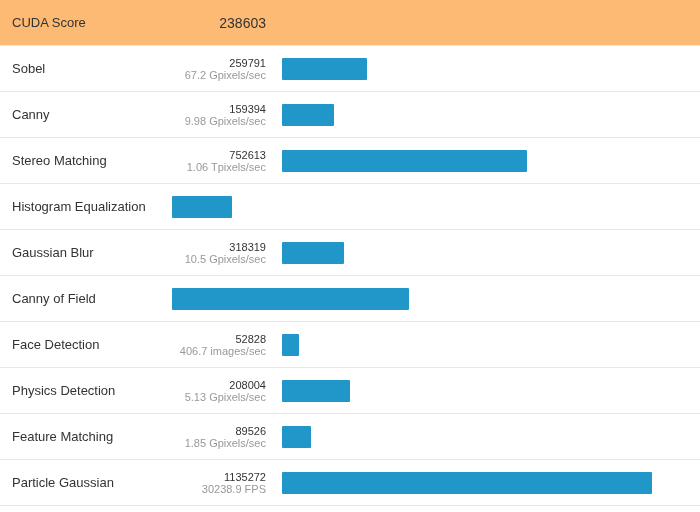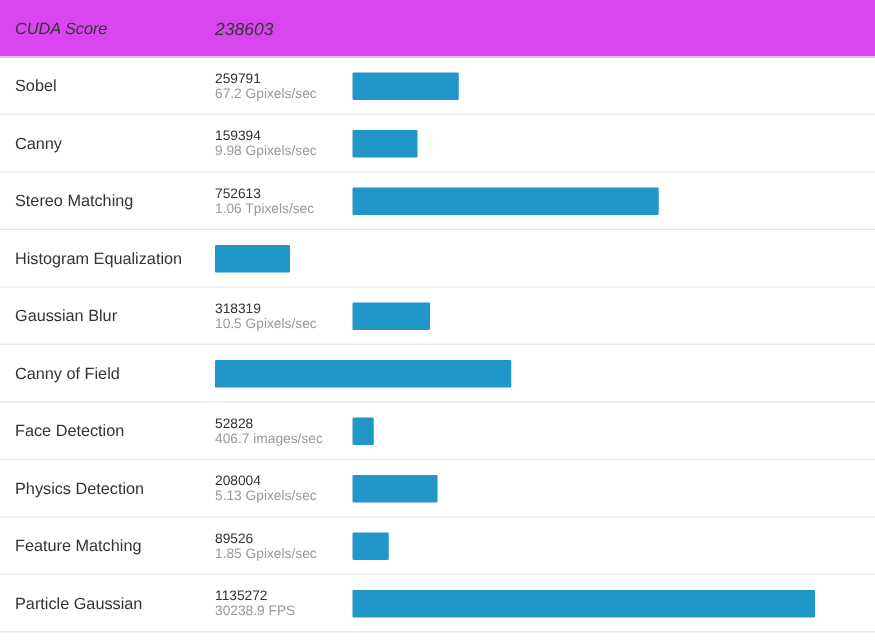--- a/index.html
+++ b/index.html
@@ -13,32 +13,32 @@
       width: 700px;
     }
     .row {
       display: flex;
       align-items: center;
       border-bottom: 1px solid #e8e8e8;
       min-height: 46px;
       padding: 6px 12px;
     }
     .row:first-child {
-      background: #d946ef;
-      font-style: italic;
+      background: #fdba74;
     }
     .label-col {
       width: 160px;
       flex-shrink: 0;
       font-size: 13px;
       color: #333;
     }
     .score-col {
       width: 110px;
       flex-shrink: 0;
+      text-align: right;
       padding-right: 16px;
     }
     .score-main {
       font-size: 11px;
       color: #333;
       display: block;
     }
     .score-sub {
       font-size: 11px;
       color: #999;

